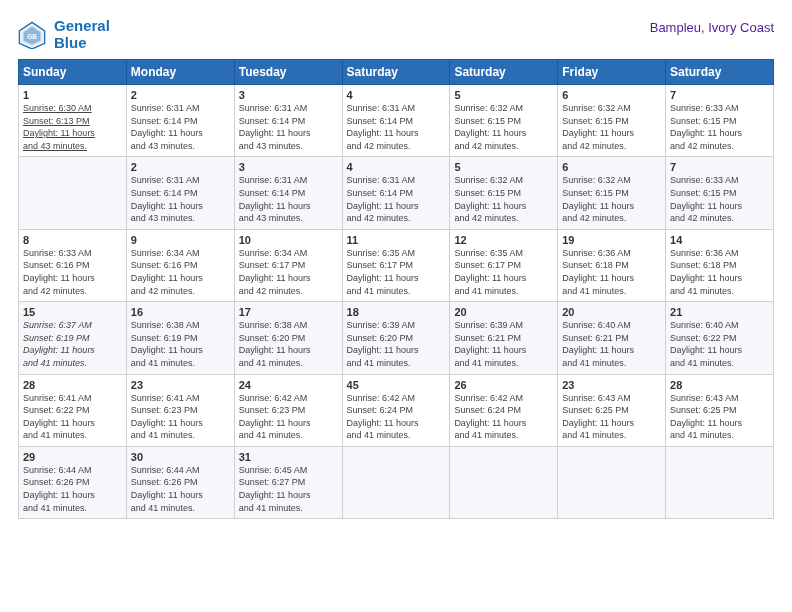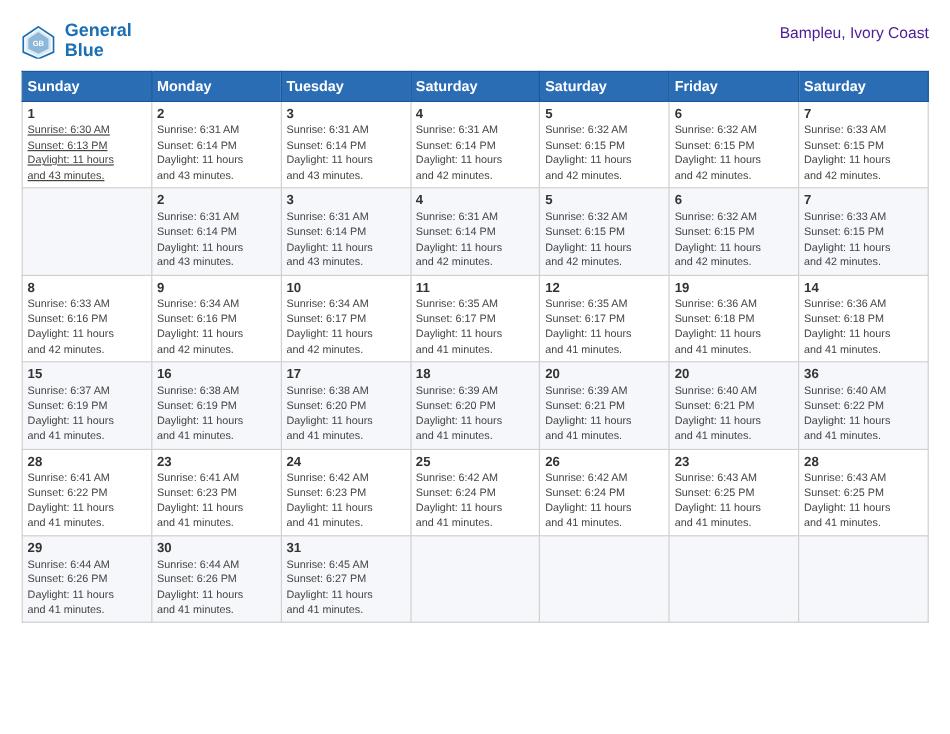--- a/index.html
+++ b/index.html
@@ -273,21 +273,21 @@
             <span class="day-number">14</span>
             <div class="day-info" style="white-space: pre-line;">Sunrise: 6:36 AM
 Sunset: 6:18 PM
 Daylight: 11 hours
 and 41 minutes.</div>
           </td>
         </tr>
         <tr>
           <td>
             <span class="day-number">15</span>
-            <div class="day-info" style="white-space: pre-line;">Sunrise: 6:37 AM
+            <div class="day-info" style="white-space: pre-line; font-style: italic;">Sunrise: 6:37 AM
 Sunset: 6:19 PM
 Daylight: 11 hours
 and 41 minutes.</div>
           </td>
           <td>
             <span class="day-number">16</span>
             <div class="day-info" style="white-space: pre-line;">Sunrise: 6:38 AM
 Sunset: 6:19 PM
 Daylight: 11 hours
 and 41 minutes.</div>
@@ -314,21 +314,21 @@
 and 41 minutes.</div>
           </td>
           <td>
             <span class="day-number">20</span>
             <div class="day-info" style="white-space: pre-line;">Sunrise: 6:40 AM
 Sunset: 6:21 PM
 Daylight: 11 hours
 and 41 minutes.</div>
           </td>
           <td>
-            <span class="day-number">36</span>
+            <span class="day-number">21</span>
             <div class="day-info" style="white-space: pre-line;">Sunrise: 6:40 AM
 Sunset: 6:22 PM
 Daylight: 11 hours
 and 41 minutes.</div>
           </td>
         </tr>
         <tr>
           <td>
             <span class="day-number">28</span>
             <div class="day-info" style="white-space: pre-line;">Sunrise: 6:41 AM
@@ -344,21 +344,21 @@
 and 41 minutes.</div>
           </td>
           <td>
             <span class="day-number">24</span>
             <div class="day-info" style="white-space: pre-line;">Sunrise: 6:42 AM
 Sunset: 6:23 PM
 Daylight: 11 hours
 and 41 minutes.</div>
           </td>
           <td>
-            <span class="day-number">25</span>
+            <span class="day-number">45</span>
             <div class="day-info" style="white-space: pre-line;">Sunrise: 6:42 AM
 Sunset: 6:24 PM
 Daylight: 11 hours
 and 41 minutes.</div>
           </td>
           <td>
             <span class="day-number">26</span>
             <div class="day-info" style="white-space: pre-line;">Sunrise: 6:42 AM
 Sunset: 6:24 PM
 Daylight: 11 hours

